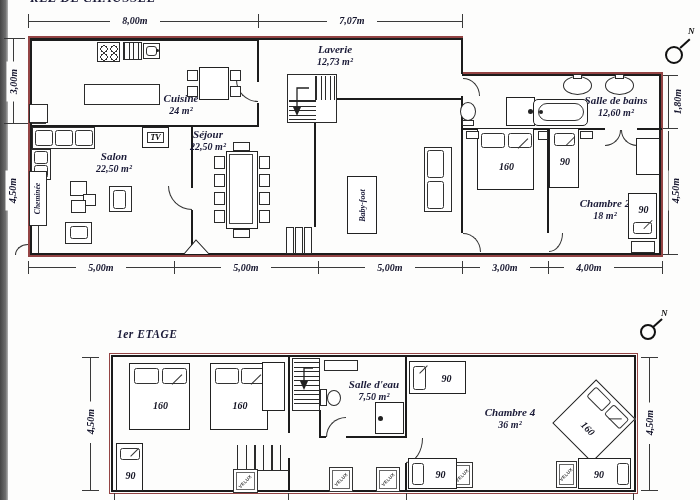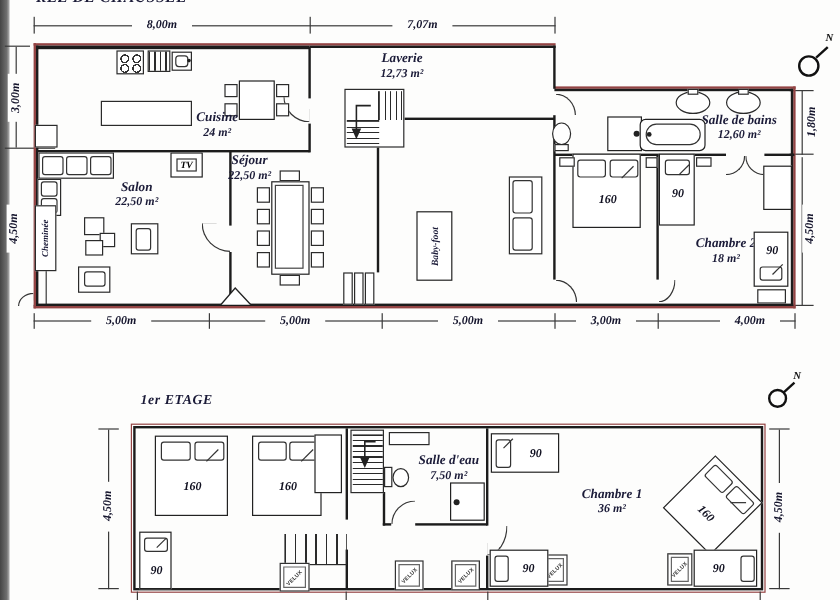--- a/index.html
+++ b/index.html
@@ -249,21 +249,21 @@
   <div class="abs dline" style="left:28px;top:261px;width:1px;height:13px;"></div>
   <div class="abs dline" style="left:174px;top:261px;width:1px;height:13px;"></div>
   <div class="abs dline" style="left:318px;top:261px;width:1px;height:13px;"></div>
   <div class="abs dline" style="left:462px;top:261px;width:1px;height:13px;"></div>
   <div class="abs dline" style="left:548px;top:261px;width:1px;height:13px;"></div>
   <div class="abs dline" style="left:662px;top:261px;width:1px;height:13px;"></div>
   <div class="abs dim" style="left:76px;top:261px;width:50px;">5,00m</div>
   <div class="abs dim" style="left:221px;top:261px;width:50px;">5,00m</div>
   <div class="abs dim" style="left:365px;top:261px;width:50px;">5,00m</div>
   <div class="abs dim" style="left:480px;top:261px;width:50px;">3,00m</div>
-  <div class="abs dim" style="left:600px;top:261px;width:50px;">4,00m</div>
+  <div class="abs dim" style="left:564px;top:261px;width:50px;">4,00m</div>
 
   <div class="abs title" style="left:117px;top:328px;font-size:11.5px;">1er ETAGE</div>
 
   <div class="abs" style="left:640px;top:324px;width:16px;height:16px;border:2px solid #111;border-radius:50%;"></div>
   <div class="abs needle" style="left:653px;top:326px;width:12px;transform:rotate(-42deg);"></div>
   <div class="abs nlab" style="left:661px;top:308px;">N</div>
 
   <div class="abs" style="left:109px;top:353px;width:529px;height:141px;border:1.5px solid #944444;"></div>
   <div class="abs" style="left:111px;top:355px;width:525px;height:137px;border:2px solid #1b1b1b;"></div>
 
@@ -323,21 +323,21 @@
       <span>VELUX</span>
     </div>
   <div class="abs vel" style="left:452px;top:462px;width:21px;height:26px;">
       <span>VELUX</span>
     </div>
   <div class="abs vel" style="left:556px;top:461px;width:21px;height:27px;">
       <span>VELUX</span>
     </div>
 
   <div class="abs lab" style="left:468px;top:406px;width:84px;">
-    <span>Chambre 1</span>
+    <span>Chambre 4</span>
     <span class="a">36 m²</span>
   </div>
   <div class="abs f2" style="left:409px;top:361px;width:57px;height:33px;">
     <div class="pil" style="left:3px;top:4px;width:13px;height:24px;"></div>
     <div class="fold" style="left:8px;top:7px;width:11px;"></div>
     <div class="abs bedlab" style="left:16px;top:0;width:41px;height:33px;">90</div>
   </div>
   <div class="abs f2" style="left:566px;top:390px;width:56px;height:62px;transform:rotate(45deg);">
     <div class="pil" style="left:4px;top:4px;width:22px;height:14px;"></div>
     <div class="pil" style="left:29px;top:4px;width:22px;height:14px;"></div>

